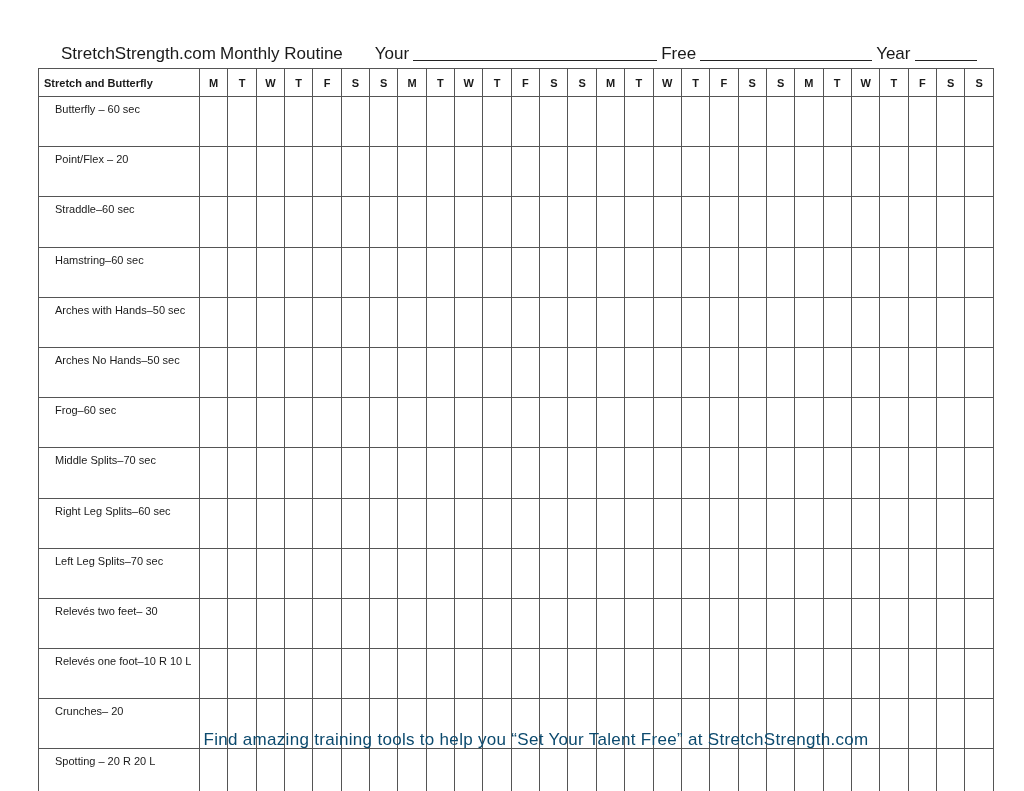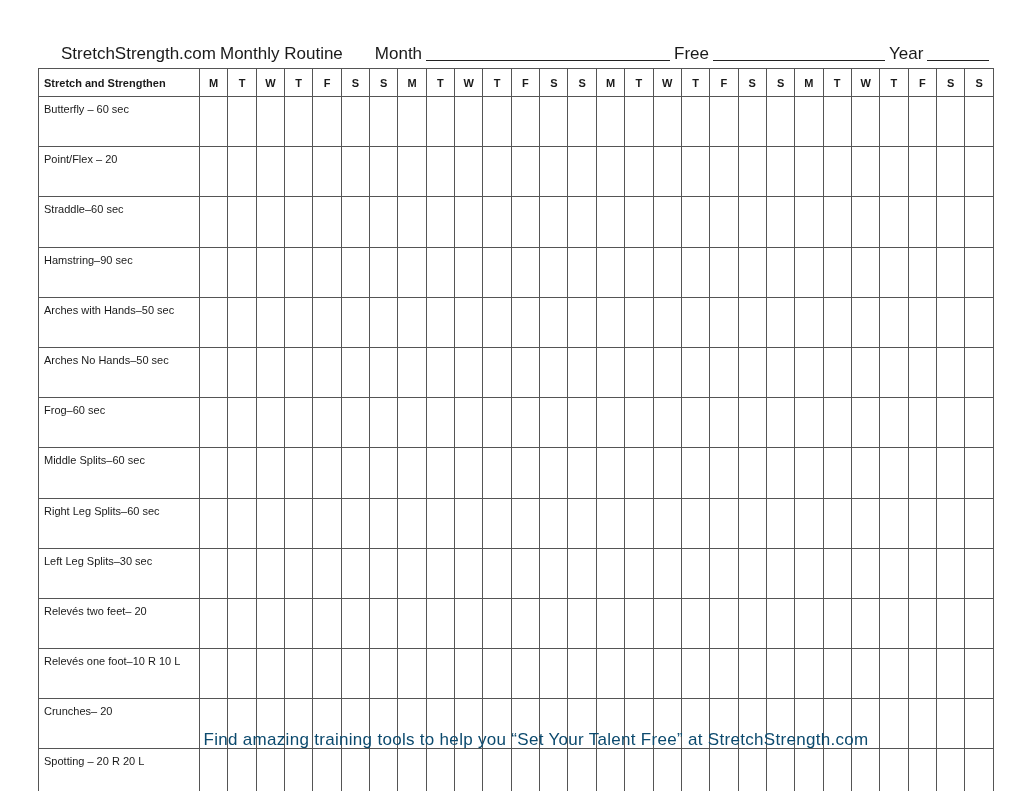--- a/index.html
+++ b/index.html
@@ -12,42 +12,42 @@
     .blank { display: inline-block; border-bottom: 1.3px solid #222; height: 16px; margin: 0 4px 3px 4px; }
     .blank.name { width: 244px; }
     .blank.month { width: 172px; }
     .blank.year { width: 62px; }
     table { position: absolute; left: 38px; top: 68px; border-collapse: collapse;
             table-layout: fixed; width: 956px; }
     td, th { border: 1.2px solid #555; padding: 0; }
     th { height: 27px; font-size: 11px; font-weight: bold; text-align: center; }
     th.label-head { text-align: left; padding-left: 5px; width: 155px; }
     td { height: 43.2px; vertical-align: top; }
-    td.label { font-size: 11px; padding: 6px 0 0 5px; white-space: nowrap; }
+    td.label { font-size: 11px; padding: 6px 0 0 16px; white-space: nowrap; }
     .footer { position: absolute; left: 0; top: 730px; width: 1024px; text-align: center;
               font-size: 17px; color: #0c4a6e; letter-spacing: 0.3px; margin-left: 24px; }
   </style>
 </head>
 <body>
 
 <div class="titlebar">
   <span class="site">StretchStrength.com</span>
   <span class="routine">Monthly Routine</span>
-  <span>Month</span>
+  <span>Your</span>
   <span class="blank name"></span>
   <span>Free</span>
   <span class="blank month"></span>
   <span>Year</span>
   <span class="blank year"></span>
 </div>
 
 <table>
   <thead>
     <tr id="head-row">
-      <th class="label-head">Stretch and Strengthen</th>
+      <th class="label-head">Stretch and Butterfly</th>
     <th>M</th>
         <th>T</th>
         <th>W</th>
         <th>T</th>
         <th>F</th>
         <th>S</th>
         <th>S</th>
         <th>M</th>
         <th>T</th>
         <th>W</th>
@@ -159,21 +159,21 @@
         <td></td>
         <td></td>
         <td></td>
         <td></td>
         <td></td>
         <td></td>
         <td></td>
         <td></td>
       </tr>
       <tr>
-        <td class="label">Hamstring–90  sec</td>
+        <td class="label">Hamstring–60  sec</td>
         <td></td>
         <td></td>
         <td></td>
         <td></td>
         <td></td>
         <td></td>
         <td></td>
         <td></td>
         <td></td>
         <td></td>
@@ -283,21 +283,21 @@
         <td></td>
         <td></td>
         <td></td>
         <td></td>
         <td></td>
         <td></td>
         <td></td>
         <td></td>
       </tr>
       <tr>
-        <td class="label">Middle Splits–60 sec</td>
+        <td class="label">Middle Splits–70 sec</td>
         <td></td>
         <td></td>
         <td></td>
         <td></td>
         <td></td>
         <td></td>
         <td></td>
         <td></td>
         <td></td>
         <td></td>
@@ -345,52 +345,52 @@
         <td></td>
         <td></td>
         <td></td>
         <td></td>
         <td></td>
         <td></td>
         <td></td>
         <td></td>
       </tr>
       <tr>
-        <td class="label">Left Leg Splits–30 sec</td>
-        <td></td>
-        <td></td>
-        <td></td>
-        <td></td>
-        <td></td>
-        <td></td>
-        <td></td>
-        <td></td>
-        <td></td>
-        <td></td>
-        <td></td>
-        <td></td>
-        <td></td>
-        <td></td>
-        <td></td>
-        <td></td>
-        <td></td>
-        <td></td>
-        <td></td>
-        <td></td>
-        <td></td>
-        <td></td>
-        <td></td>
-        <td></td>
-        <td></td>
-        <td></td>
-        <td></td>
-        <td></td>
-      </tr>
-      <tr>
-        <td class="label">Relevés two feet– 20</td>
+        <td class="label">Left Leg Splits–70 sec</td>
+        <td></td>
+        <td></td>
+        <td></td>
+        <td></td>
+        <td></td>
+        <td></td>
+        <td></td>
+        <td></td>
+        <td></td>
+        <td></td>
+        <td></td>
+        <td></td>
+        <td></td>
+        <td></td>
+        <td></td>
+        <td></td>
+        <td></td>
+        <td></td>
+        <td></td>
+        <td></td>
+        <td></td>
+        <td></td>
+        <td></td>
+        <td></td>
+        <td></td>
+        <td></td>
+        <td></td>
+        <td></td>
+      </tr>
+      <tr>
+        <td class="label">Relevés two feet– 30</td>
         <td></td>
         <td></td>
         <td></td>
         <td></td>
         <td></td>
         <td></td>
         <td></td>
         <td></td>
         <td></td>
         <td></td>

